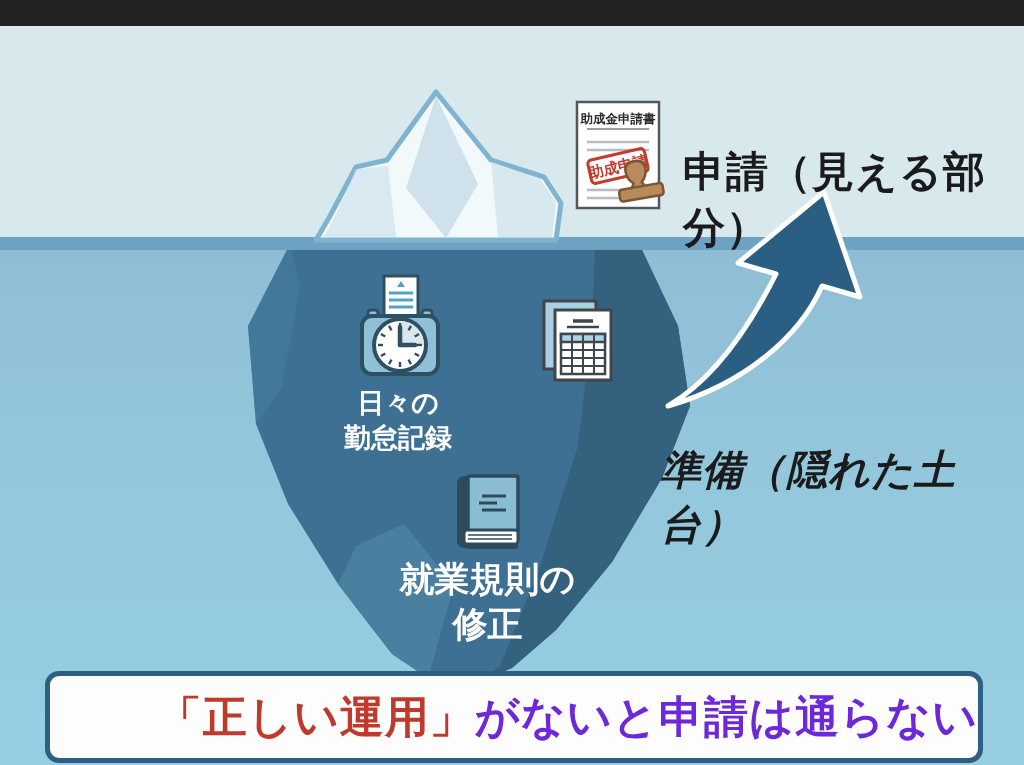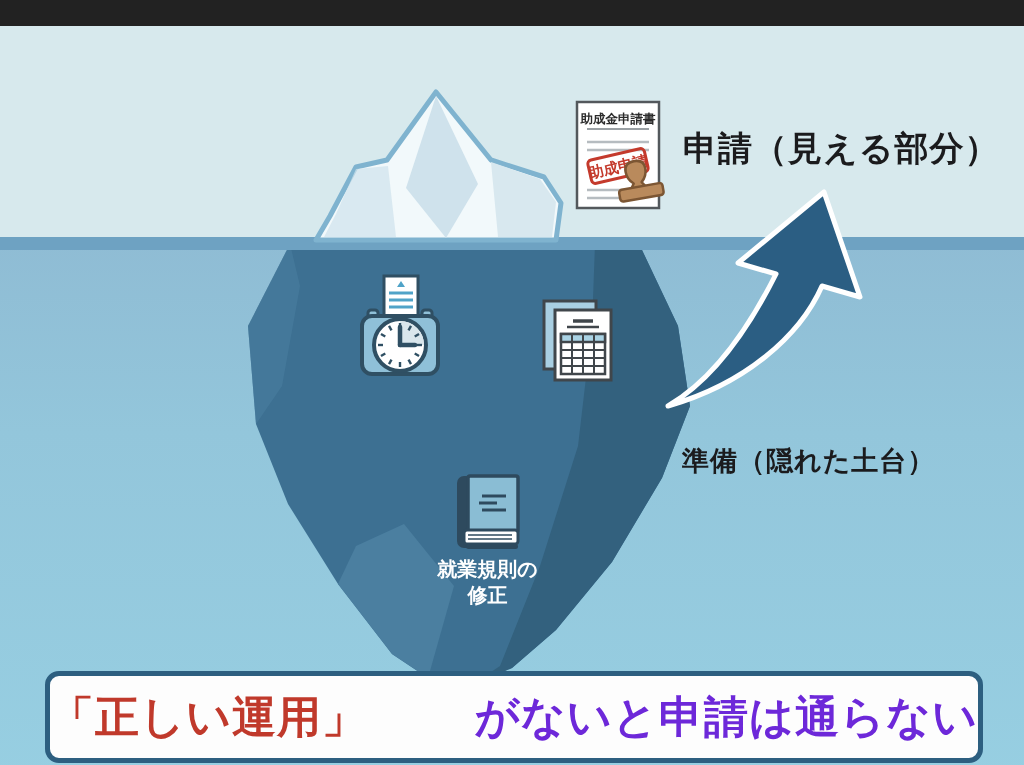--- a/index.html
+++ b/index.html
@@ -11,29 +11,29 @@
   }
   .sky{position:absolute;left:0;top:0;width:1024px;height:213px;background:#d7e9ed;}
   .water{position:absolute;left:0;top:213px;width:1024px;height:552px;
     background:linear-gradient(180deg,#8fbcd4 0%,#93c6db 35%,#97cfe2 100%);}
   .bottom-edge{position:absolute;left:0;bottom:0;width:1024px;height:5px;background:#4d86a6;}
   svg.scene{position:absolute;left:0;top:0;width:1024px;height:765px;}
   .icon{position:absolute;}
   .label{position:absolute;white-space:pre-line;}
   .label-dark{color:#1b1b1d;font-weight:800;letter-spacing:1px;}
   .label-white{color:#ffffff;font-weight:700;text-align:center;line-height:1.28;}
-  .surface-label{left:683px;top:100px;font-size:34px;}
-  .foundation-label{left:682px;top:417px;font-size:27px;}
+  .surface-label{left:683px;top:118px;font-size:42px;}
+  .foundation-label{left:660px;top:417px;font-size:41px;font-style:italic;}
   .attendance-label{left:318px;top:360px;width:160px;font-size:27px;}
   .ledger-label{left:493px;top:360px;width:175px;font-size:27px;}
-  .rulebook-label{left:390px;top:531px;width:195px;font-size:20px;}
+  .rulebook-label{left:390px;top:531px;width:195px;font-size:35px;}
   .banner{
     position:absolute;left:45px;top:645px;width:938px;height:92px;
     background:#fdfdfd;border:5px solid #2d5f80;border-radius:14px;
-    box-sizing:border-box;display:flex;align-items:center;justify-content:space-between;
+    box-sizing:border-box;display:flex;align-items:center;justify-content:flex-end;
     font-size:44px;font-weight:800;letter-spacing:1px;
   }
   .banner .hl{color:#c0392b;}
   .banner .rest{color:#6d28d9;}
 </style>
 </head>
 <body>
 
 <div class="stage">
 
@@ -136,20 +136,22 @@
     <rect x="12" y="58" width="54" height="14" rx="3" fill="#ffffff" stroke="#2e4a5e" stroke-width="3"></rect>
     <line x1="16" y1="63" x2="60" y2="63" stroke="#2e4a5e" stroke-width="1.5"></line>
     <line x1="16" y1="67" x2="60" y2="67" stroke="#2e4a5e" stroke-width="1.5"></line>
     <rect x="14" y="72" width="52" height="5" rx="2.5" fill="#2e4a5e"></rect>
   </svg>
 
   <div class="label label-dark surface-label">申請（見える部分）</div>
 
   <div class="label label-dark foundation-label">準備（隠れた土台）</div>
 
+  <div class="label label-white attendance-label">日々の
+勤怠記録</div>
 
 
   <div class="label label-white rulebook-label">就業規則の
 修正</div>
 
   <div class="banner">
     <span class="hl">「正しい運用」</span>
     <span class="rest">がないと申請は通らない</span>
   </div>
 

